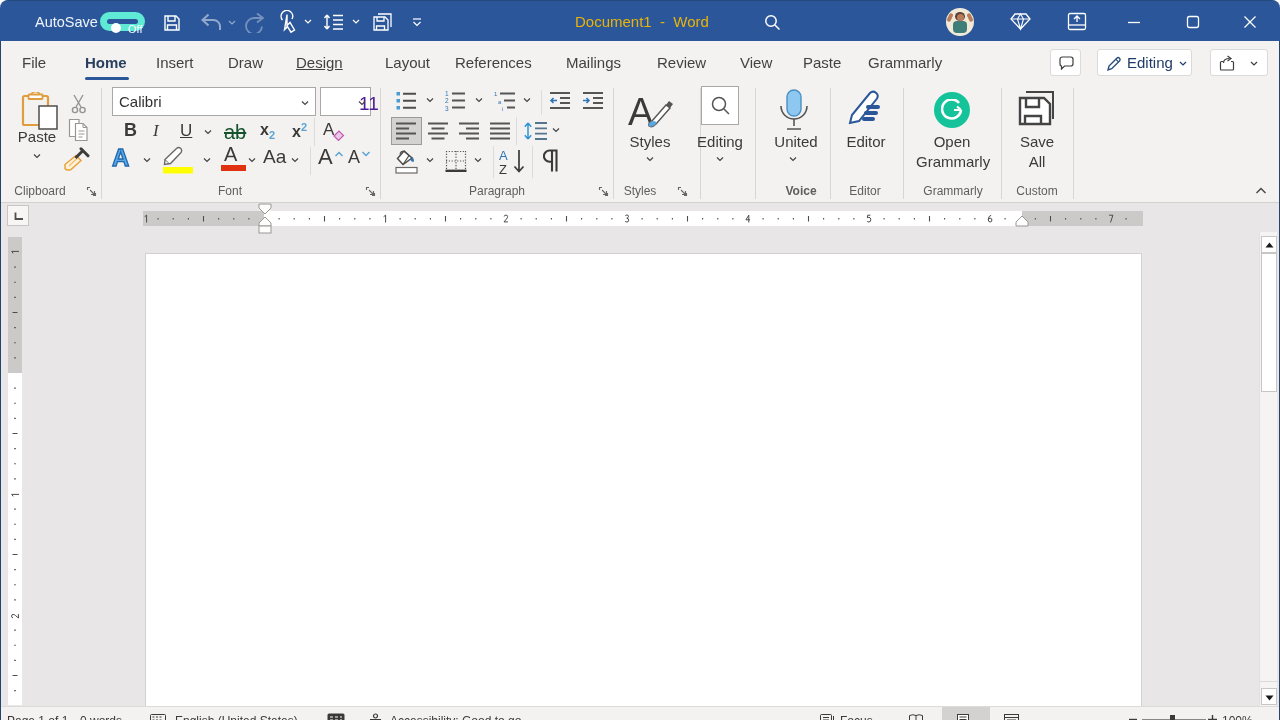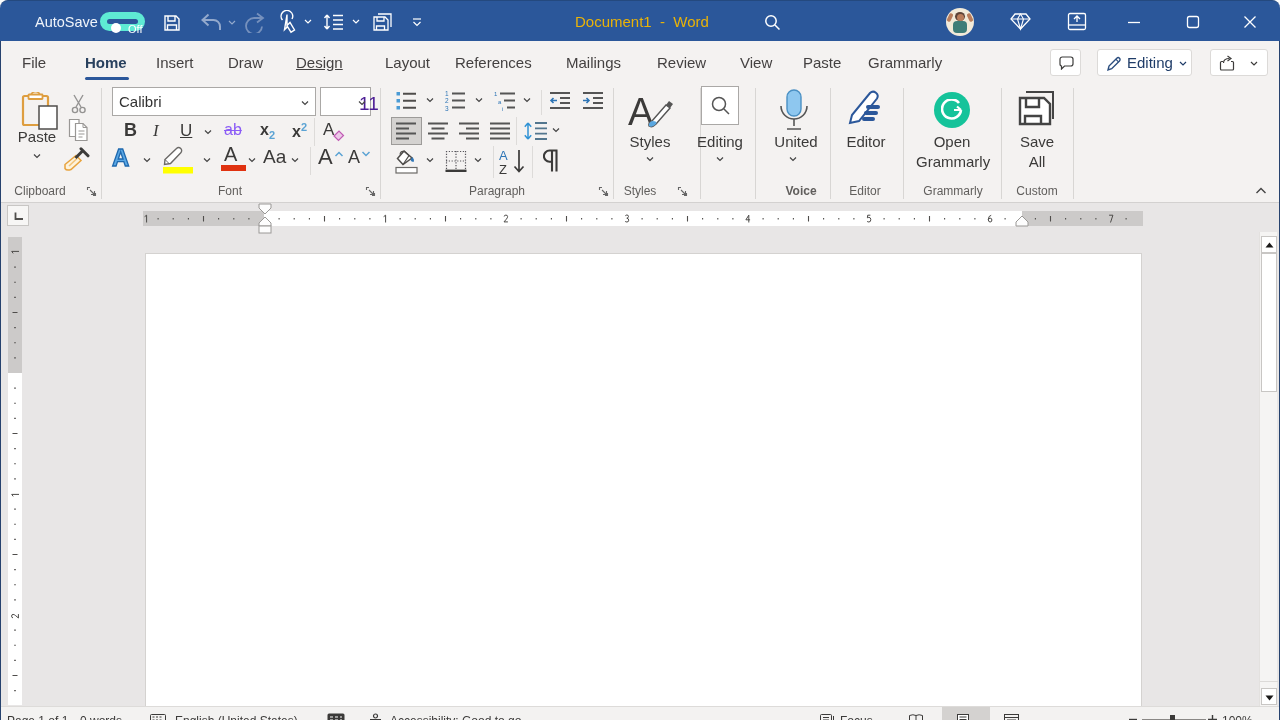--- a/index.html
+++ b/index.html
@@ -235,21 +235,21 @@
           <path class="chev" d="M3 2.5 L6 5.5 L9 2.5"></path>
         </svg>
     </div>
 
     <span class="abs" style="left:124px;top:36px;font-size:18px;font-weight:bold;color:#3b3a39;">B</span>
     <span class="abs" style="left:153px;top:37px;font-size:17px;font-style:italic;color:#3b3a39;font-family:'Liberation Serif',serif;">I</span>
     <span class="abs" style="left:180px;top:37px;font-size:17px;text-decoration:underline;color:#3b3a39;">U</span>
     <svg class="abs" style="left:202px;top:44px;" width="12" height="9" viewBox="0 0 12 9">
         <path class="chev" d="M3 2.5 L6 5.5 L9 2.5"></path>
       </svg>
-    <span class="abs" style="left:224px;top:37px;font-size:16px;color:#8b5cf6;text-decoration:line-through;">ab</span>
+    <span class="abs" style="left:224px;top:37px;font-size:20px;color:#14532d;text-decoration:line-through;">ab</span>
     <span class="abs" style="left:260px;top:37px;font-size:16px;font-weight:bold;color:#3b3a39;">x<span style="font-size:11px;color:#5ba3d4;vertical-align:-4px;">2</span></span>
     <span class="abs" style="left:292px;top:37px;font-size:16px;font-weight:bold;color:#3b3a39;">x<span style="font-size:11px;color:#5ba3d4;vertical-align:6px;">2</span></span>
 
     <span class="abs" style="left:323px;top:36px;font-size:17px;color:#3b3a39;">A</span>
     <svg class="abs" style="left:332px;top:45px;" width="14" height="13" viewBox="0 0 14 13">
         <path d="M2 7 L7 2 L11.5 6.5 L6.5 11.5 z" fill="#ecc9e8" stroke="#c05ab4" stroke-width="1.2"></path>
       </svg>
 
     <span class="abs" style="left:112px;top:60px;font-size:24px;font-weight:bold;color:#5aa7e4;-webkit-text-stroke:1.3px #1e68ae;">A</span>
     <svg class="abs" style="left:141px;top:72px;" width="12" height="9" viewBox="0 0 12 9">

